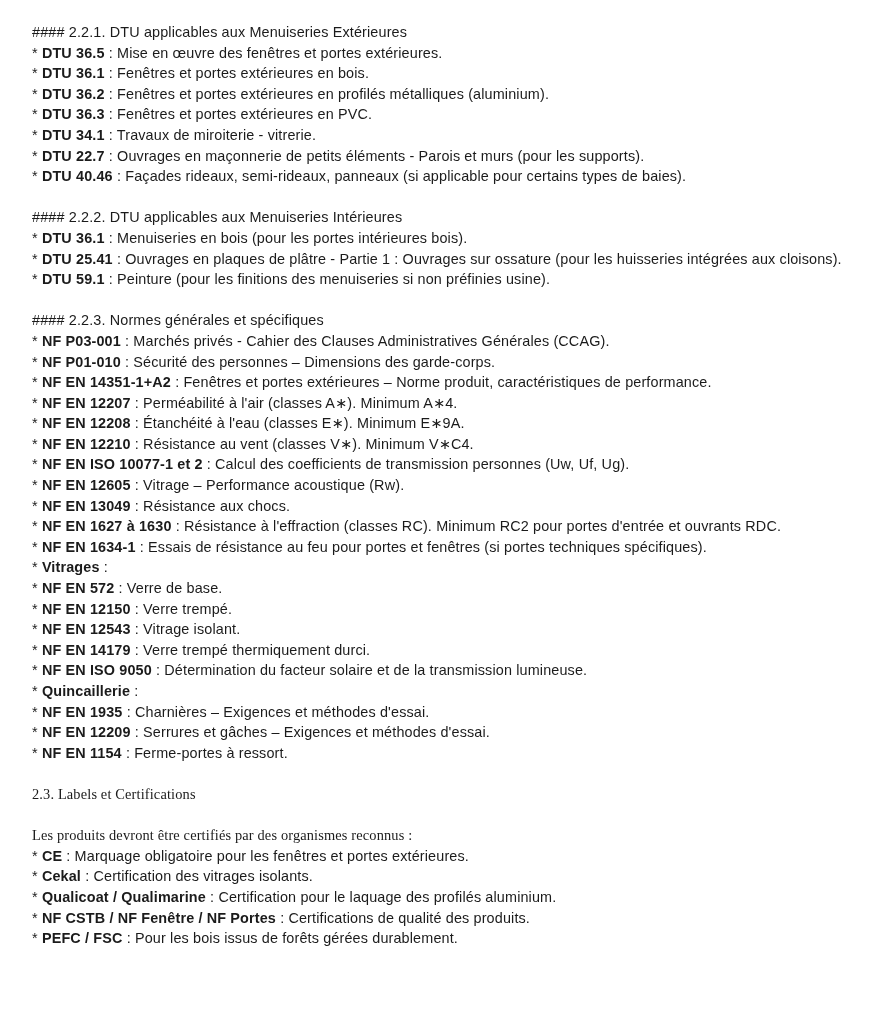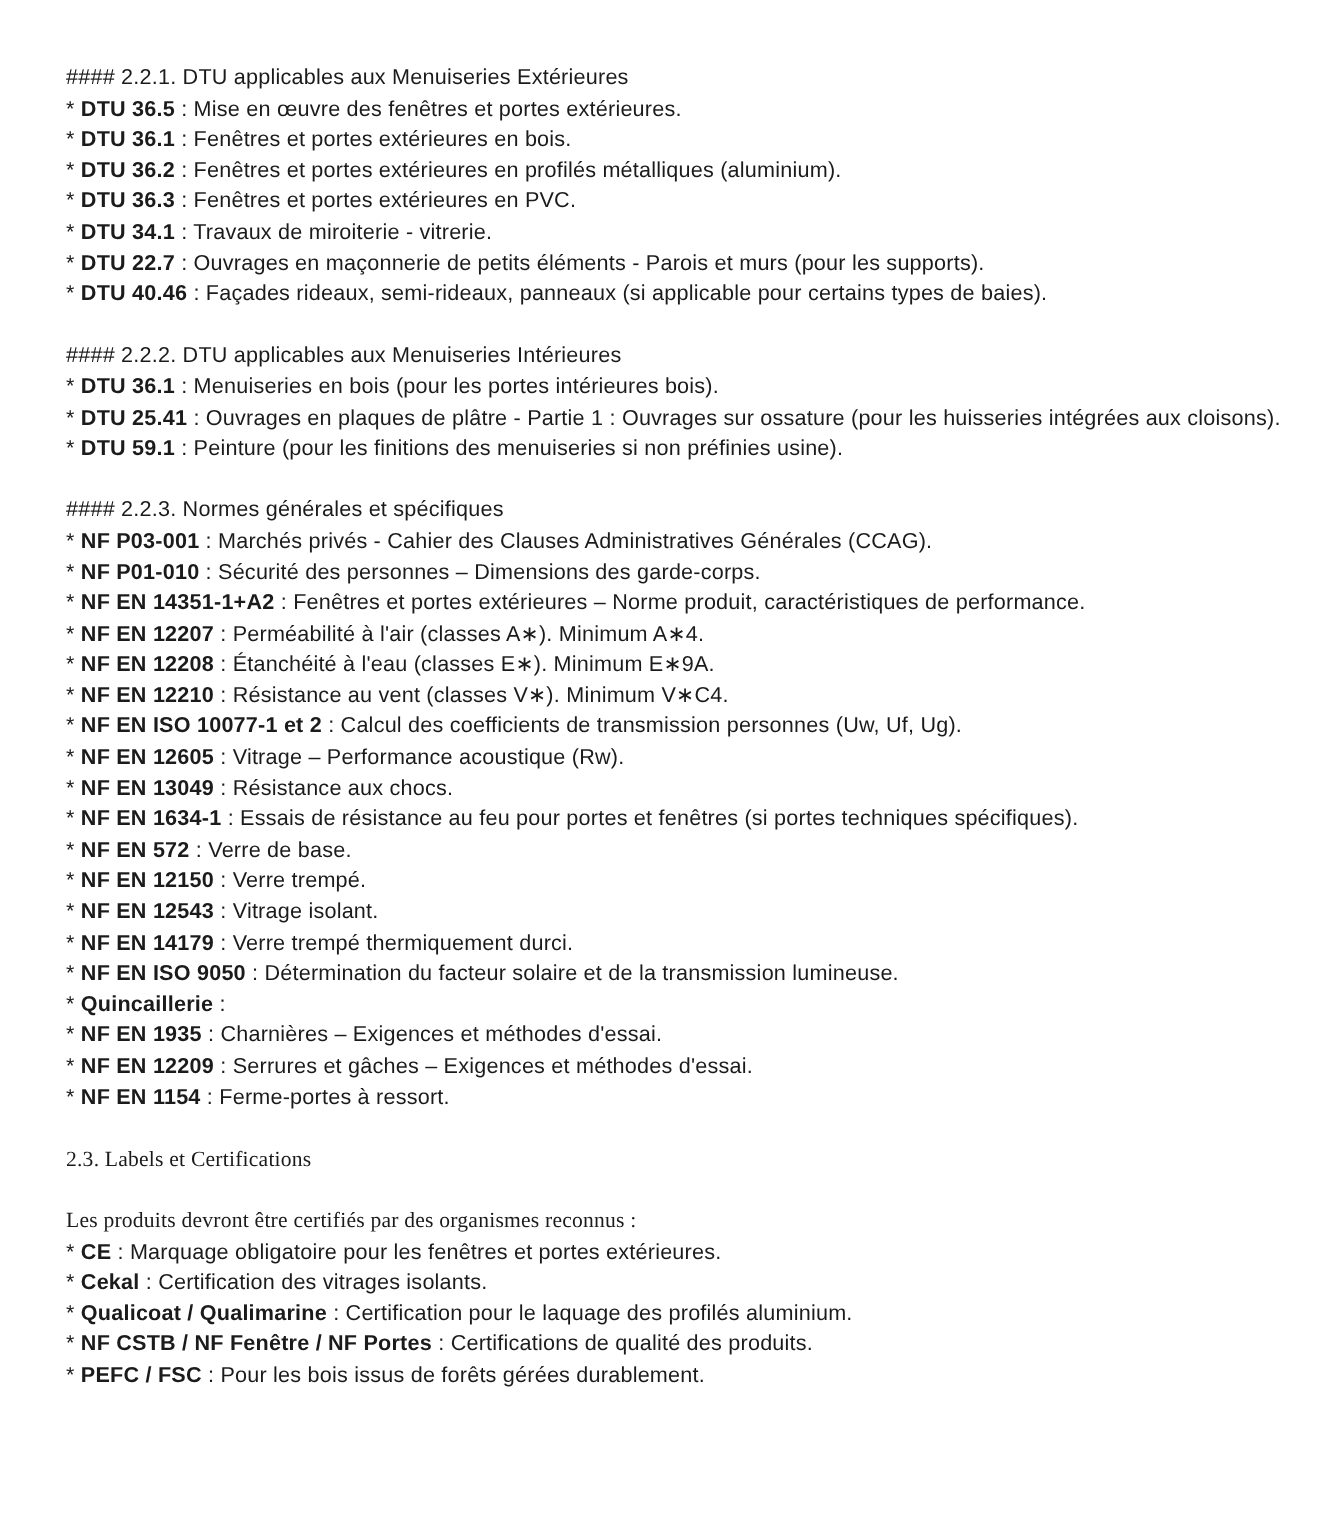--- a/index.html
+++ b/index.html
@@ -9,23 +9,22 @@
     background: #ffffff;
   }
   body {
     width: 891px;
     height: 1016px;
     font-family: "Liberation Sans", "DejaVu Sans", sans-serif;
     color: #1b1b1b;
     -webkit-font-smoothing: antialiased;
   }
   #doc {
-    padding: 22px 0 0 44px;
+    padding: 22px 0 0 32px;
     box-sizing: border-box;
-    margin-top: 20px;
   }
   .line {
     font-size: 14.4px;
     line-height: 20.6px;
     height: 20.6px;
     white-space: pre;
     letter-spacing: 0.01em;
     color: #1b1b1b;
   }
   .line.heading {
@@ -69,21 +68,23 @@
     <div class="line heading">#### 2.2.3. Normes générales et spécifiques</div>
     <div class="line"><span class="bullet">* </span><span class="term">NF P03-001</span><span class="rest"> : </span><span class="rest">Marchés privés - Cahier des Clauses Administratives Générales (CCAG).</span></div>
     <div class="line"><span class="bullet">* </span><span class="term">NF P01-010</span><span class="rest"> : </span><span class="rest">Sécurité des personnes – Dimensions des garde-corps.</span></div>
     <div class="line"><span class="bullet">* </span><span class="term">NF EN 14351-1+A2</span><span class="rest"> : </span><span class="rest">Fenêtres et portes extérieures – Norme produit, caractéristiques de performance.</span></div>
     <div class="line"><span class="bullet">* </span><span class="term">NF EN 12207</span><span class="rest"> : </span><span class="rest">Perméabilité à l'air (classes A∗). Minimum A∗4.</span></div>
     <div class="line"><span class="bullet">* </span><span class="term">NF EN 12208</span><span class="rest"> : </span><span class="rest">Étanchéité à l'eau (classes E∗). Minimum E∗9A.</span></div>
     <div class="line"><span class="bullet">* </span><span class="term">NF EN 12210</span><span class="rest"> : </span><span class="rest">Résistance au vent (classes V∗). Minimum V∗C4.</span></div>
     <div class="line"><span class="bullet">* </span><span class="term">NF EN ISO 10077-1 et 2</span><span class="rest"> : </span><span class="rest">Calcul des coefficients de transmission personnes (Uw, Uf, Ug).</span></div>
     <div class="line"><span class="bullet">* </span><span class="term">NF EN 12605</span><span class="rest"> : </span><span class="rest">Vitrage – Performance acoustique (Rw).</span></div>
     <div class="line"><span class="bullet">* </span><span class="term">NF EN 13049</span><span class="rest"> : </span><span class="rest">Résistance aux chocs.</span></div>
+    <div class="line"><span class="bullet">* </span><span class="term">NF EN 1627 à 1630</span><span class="rest"> : </span><span class="rest">Résistance à l'effraction (classes RC). Minimum RC2 pour portes d'entrée et ouvrants RDC.</span></div>
     <div class="line"><span class="bullet">* </span><span class="term">NF EN 1634-1</span><span class="rest"> : </span><span class="rest">Essais de résistance au feu pour portes et fenêtres (si portes techniques spécifiques).</span></div>
+    <div class="line"><span class="bullet">* </span><span class="term">Vitrages</span><span class="rest"> :</span></div>
     <div class="line"><span class="bullet">* </span><span class="term">NF EN 572</span><span class="rest"> : </span><span class="rest">Verre de base.</span></div>
     <div class="line"><span class="bullet">* </span><span class="term">NF EN 12150</span><span class="rest"> : </span><span class="rest">Verre trempé.</span></div>
     <div class="line"><span class="bullet">* </span><span class="term">NF EN 12543</span><span class="rest"> : </span><span class="rest">Vitrage isolant.</span></div>
     <div class="line"><span class="bullet">* </span><span class="term">NF EN 14179</span><span class="rest"> : </span><span class="rest">Verre trempé thermiquement durci.</span></div>
     <div class="line"><span class="bullet">* </span><span class="term">NF EN ISO 9050</span><span class="rest"> : </span><span class="rest">Détermination du facteur solaire et de la transmission lumineuse.</span></div>
     <div class="line"><span class="bullet">* </span><span class="term">Quincaillerie</span><span class="rest"> :</span></div>
     <div class="line"><span class="bullet">* </span><span class="term">NF EN 1935</span><span class="rest"> : </span><span class="rest">Charnières – Exigences et méthodes d'essai.</span></div>
     <div class="line"><span class="bullet">* </span><span class="term">NF EN 12209</span><span class="rest"> : </span><span class="rest">Serrures et gâches – Exigences et méthodes d'essai.</span></div>
     <div class="line"><span class="bullet">* </span><span class="term">NF EN 1154</span><span class="rest"> : </span><span class="rest">Ferme-portes à ressort.</span></div>
     <div class="spacer"></div>

